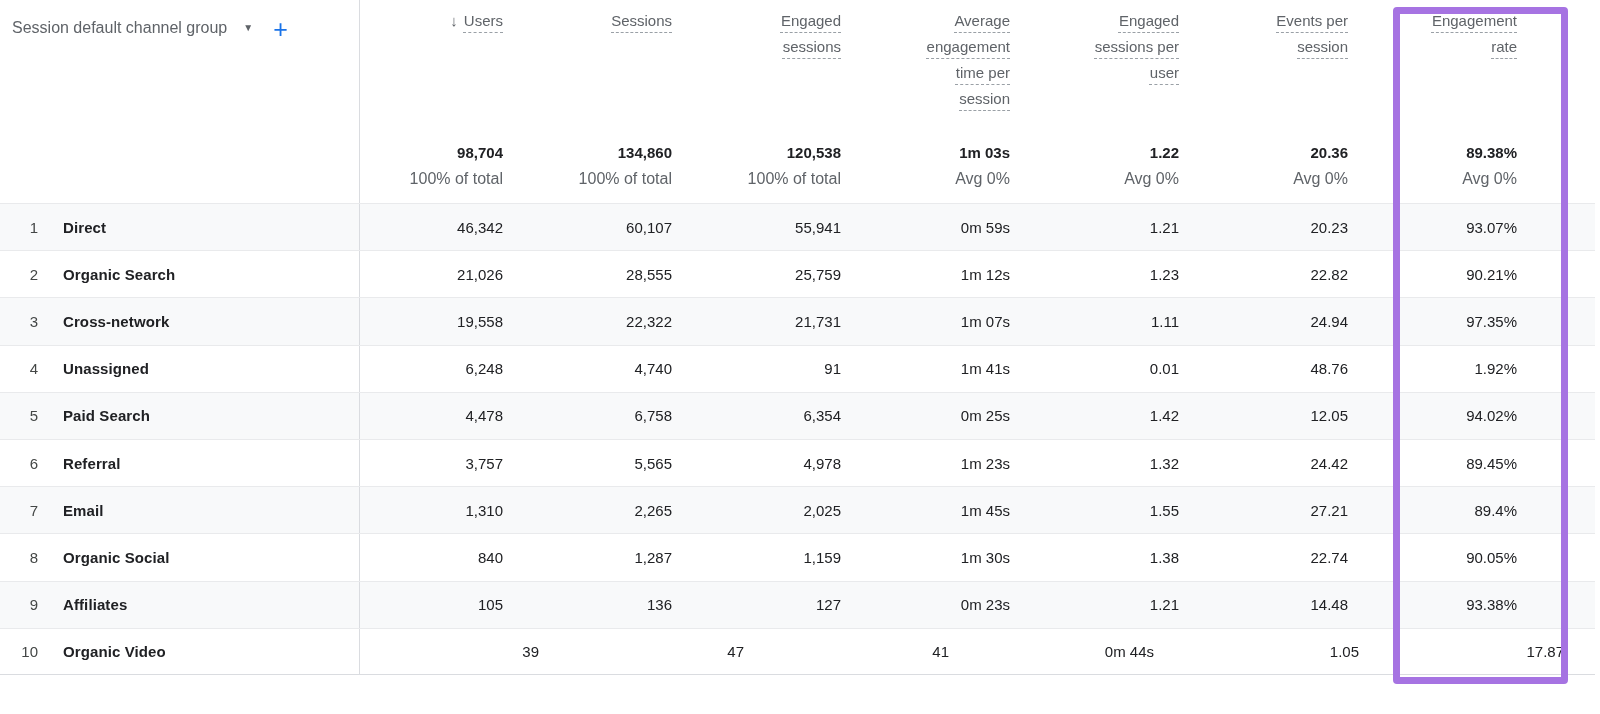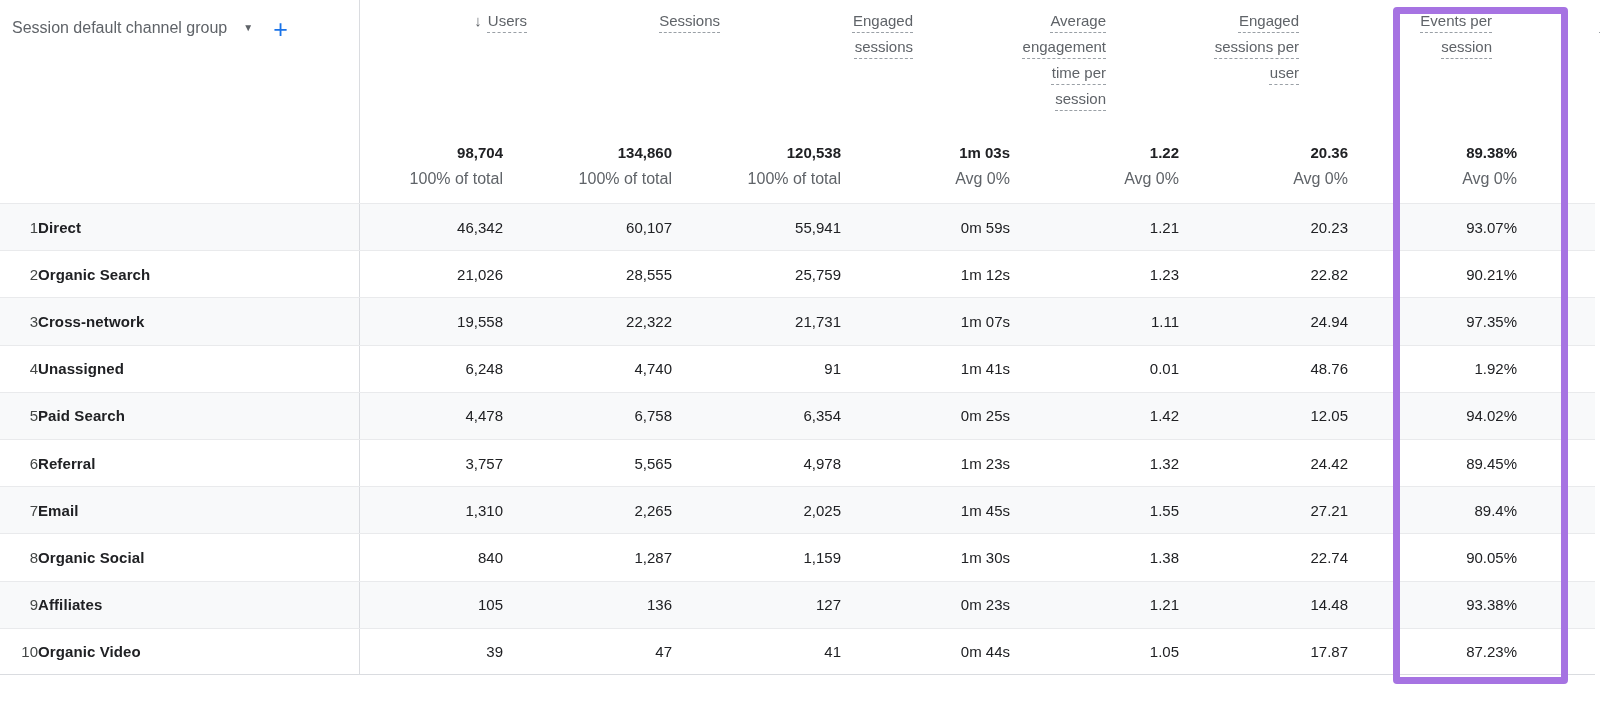--- a/index.html
+++ b/index.html
@@ -11,21 +11,21 @@
   }
   .ga-table { position: relative; width: 1595px; }
   .row { display: flex; align-items: stretch; }
 
   
   .dim-col { width: 360px; flex: none; border-right: 1px solid #dadce0; }
   .metric-col { width: 169px; flex: none; padding-right: 26px; text-align: right; }
   .spacer-col { flex: 1; }
 
   
-  .thead { height: 130px; gap: 24px; }
+  .thead { height: 130px; }
   .dim-header { display: flex; align-items: flex-start; padding: 18px 0 0 12px; }
   .dim-label { font-size: 16px; color: #5f6368; line-height: 20px; }
   .caret { font-size: 10px; color: #5f6368; margin-left: 16px; line-height: 20px; cursor: pointer; }
   .plus { font-size: 25px; color: #1a73e8; margin-left: 20px; line-height: 22px; font-weight: 400; cursor: pointer; }
   .head-cell { padding-top: 8px; font-size: 15px; color: #5f6368; cursor: pointer; }
   .head-label {
     display: inline-block; max-width: 100px; line-height: 26px;
     text-decoration: underline dashed #9aa0a6; text-decoration-thickness: 1px;
     text-underline-offset: 6px;
   }
@@ -33,24 +33,24 @@
 
   
   .totals { height: 73px; }
   .totals-cell { padding-top: 13px; }
   .totals-value { font-size: 15px; font-weight: bold; color: #202124; line-height: 20px; }
   .totals-sub { font-size: 16px; color: #5f6368; margin-top: 8px; line-height: 16px; }
 
   
   .data-row { height: 47.2px; border-top: 1px solid #e9eaec; }
   .data-row:nth-child(odd) { background: #f8f9fa; }
-  .data-row:last-child { border-bottom: 1px solid #dadce0; }
+  .data-row:last-child { border-bottom: 1px solid #dadce0; gap: 36px; }
   .dim-cell { display: flex; align-items: center; padding-left: 16px; }
   .rank { display: inline-block; width: 22px; text-align: right; font-size: 15px; color: #444746; flex: none; }
-  .channel { font-size: 15px; font-weight: bold; color: #202124; letter-spacing: 0.1px; }
+  .channel { margin-left: 25px; font-size: 15px; font-weight: bold; color: #202124; letter-spacing: 0.1px; }
   .value-cell { display: flex; align-items: center; justify-content: flex-end; font-size: 15px; color: #202124; }
 
   
   .highlight {
     position: absolute; left: 1393px; top: 7px; width: 175px; height: 677px;
     border: 7px solid #a673e2; border-radius: 4px; pointer-events: none;
   }
 </style>
 </head>
 <body>

